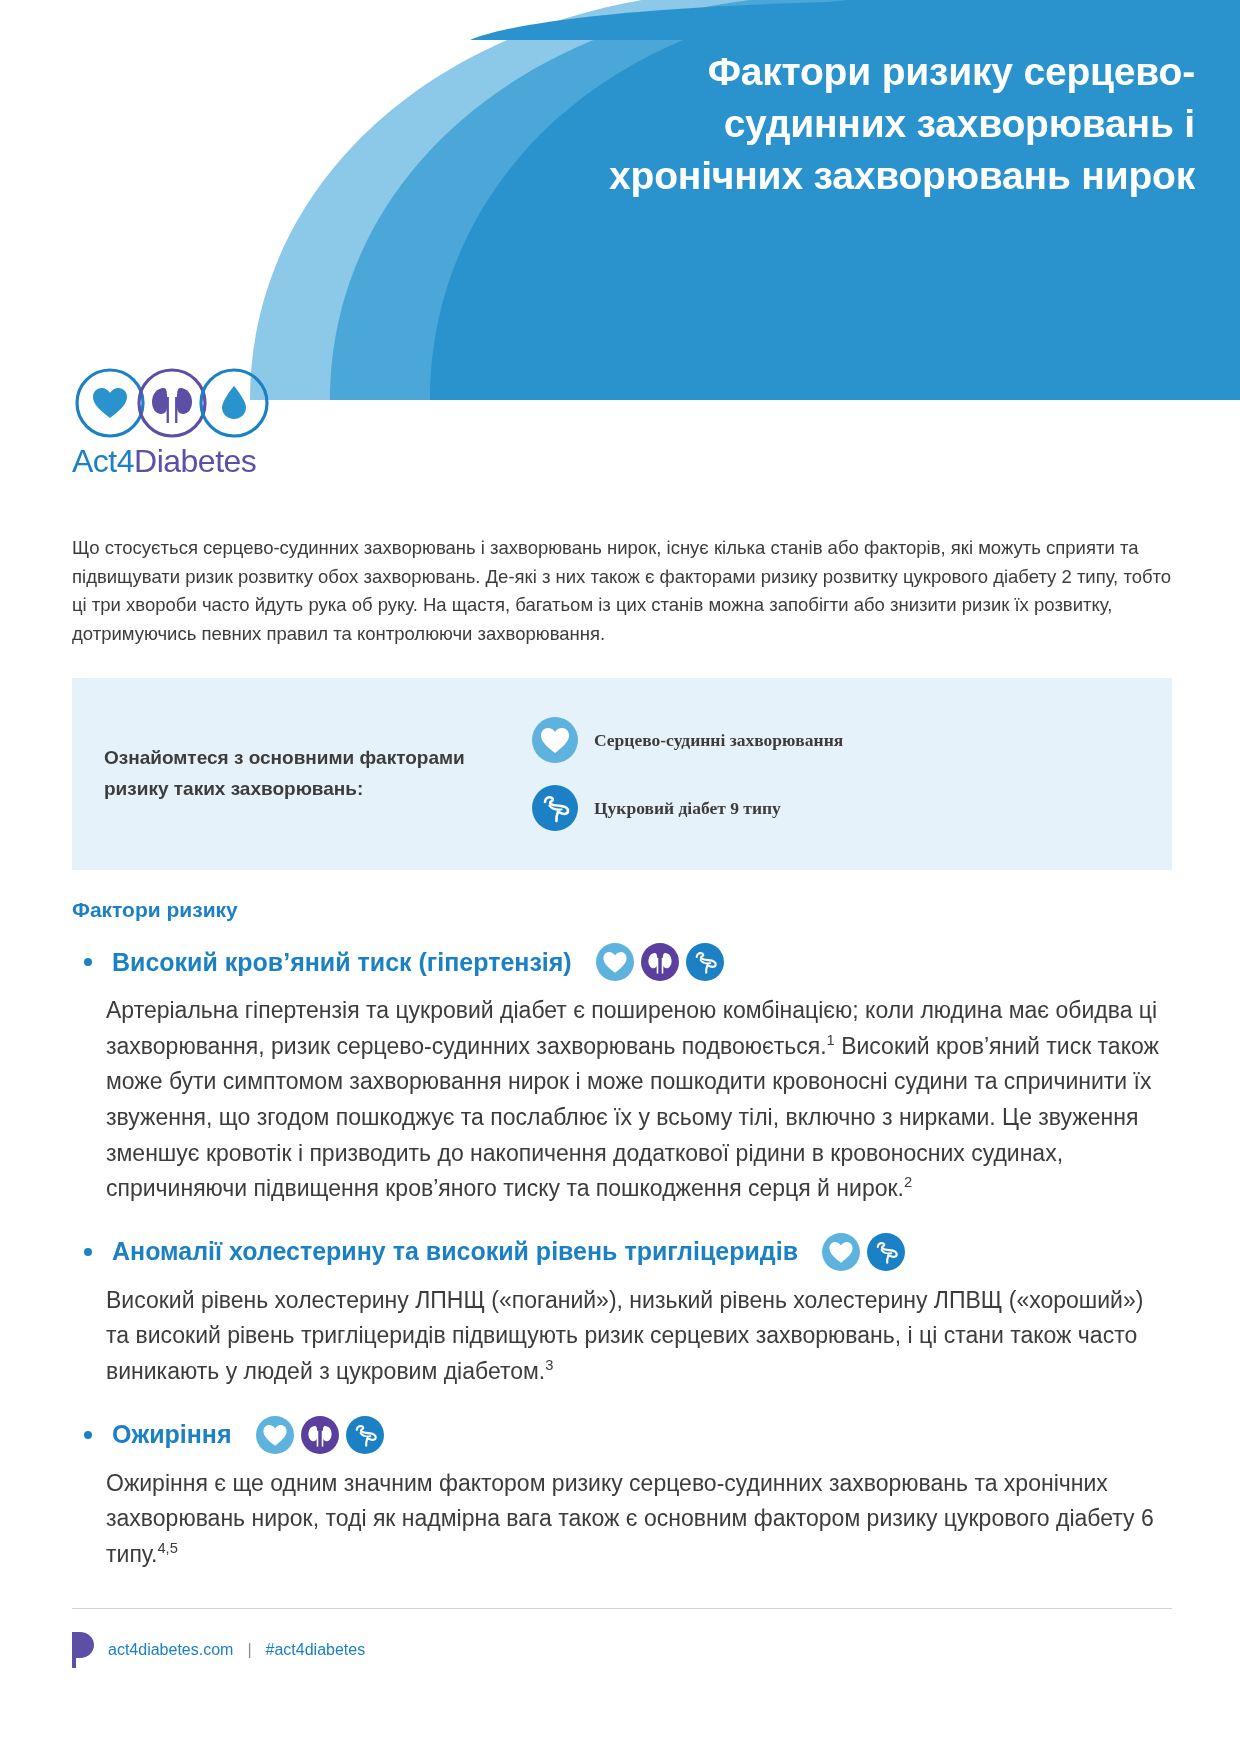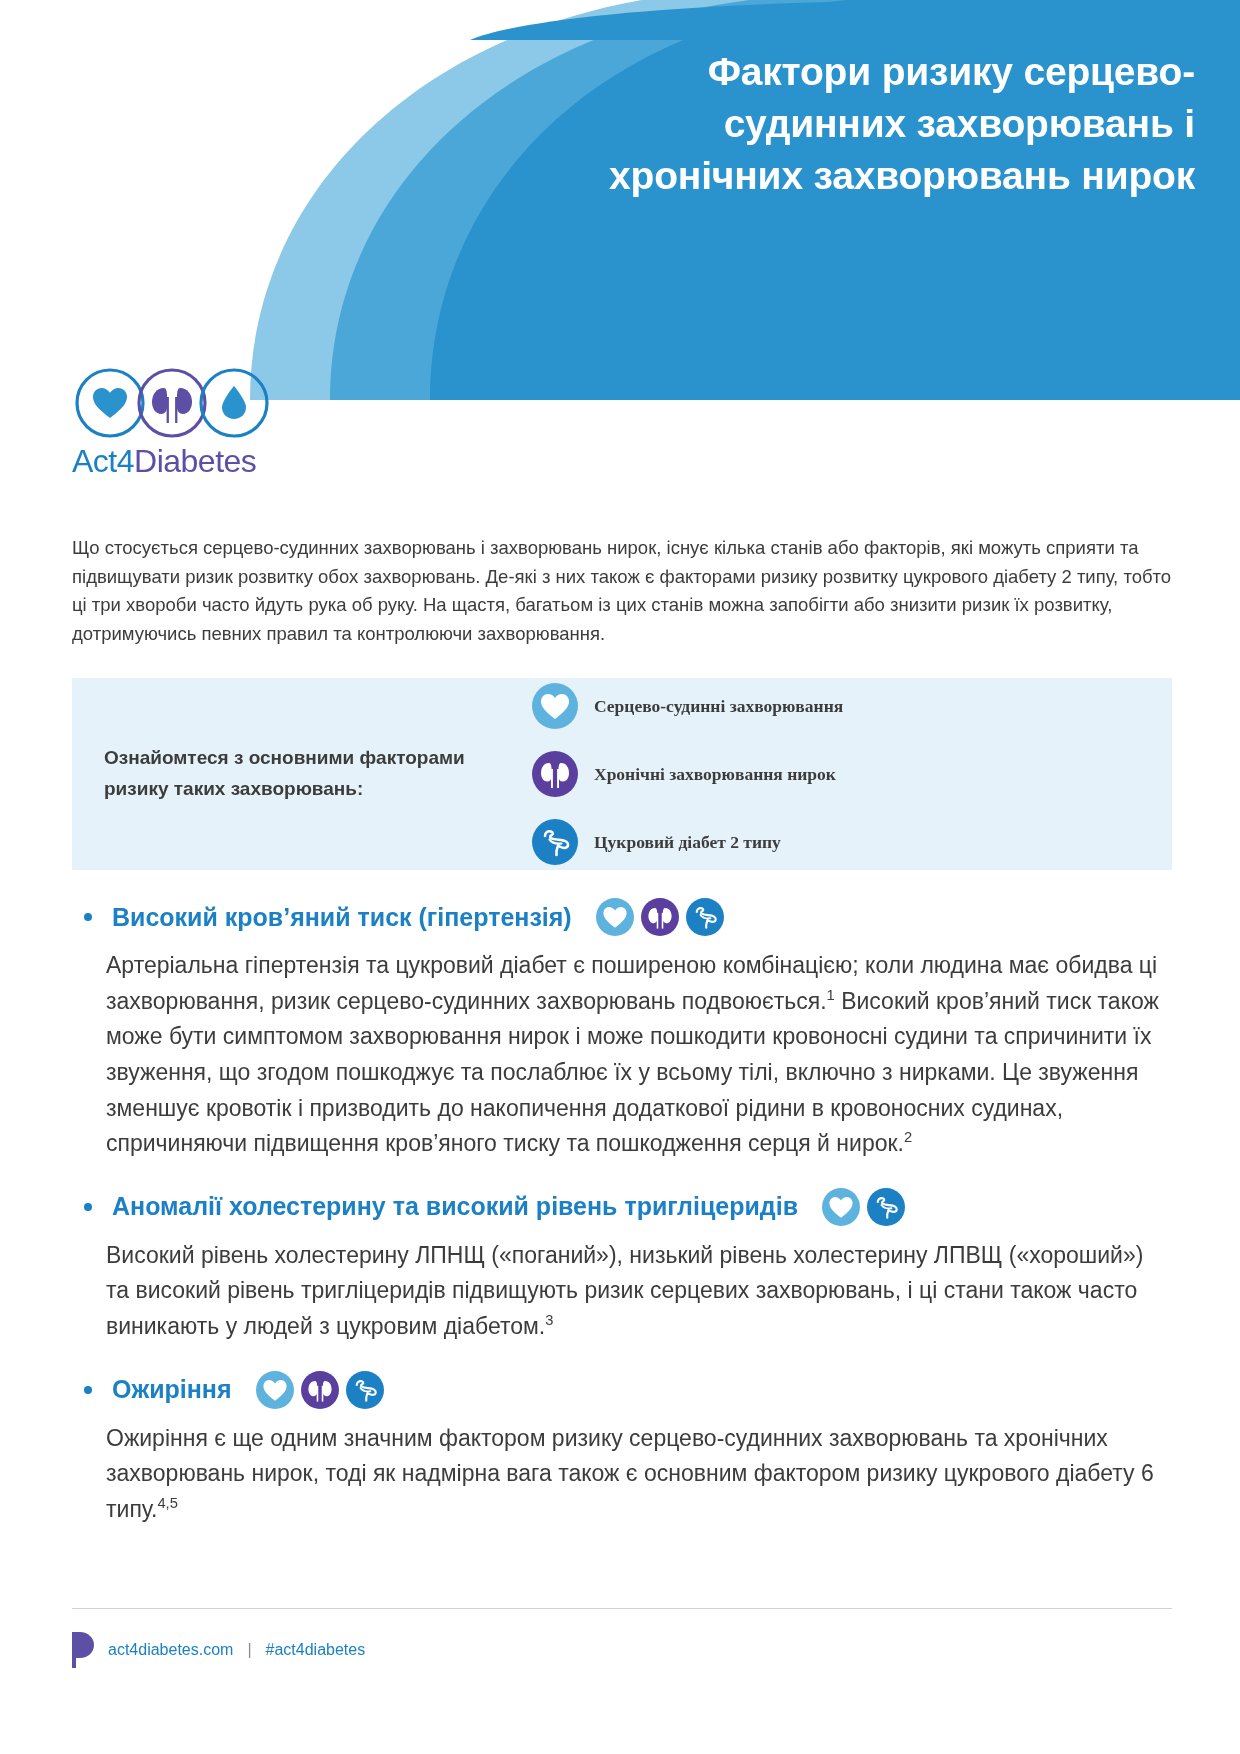--- a/index.html
+++ b/index.html
@@ -218,44 +218,35 @@
   <div class="legend-list">
 
     <div class="legend-row">
       <svg width="46" height="46" viewBox="0 0 46 46">
         <circle cx="23" cy="23" r="23" fill="#5eb3de"></circle>
         <path d="M23 36 C13 28.5 9 23.5 9 18.5 C9 14 12.2 11 16 11 C18.8 11 21.3 12.5 23 15 C24.7 12.5 27.2 11 30 11 C33.8 11 37 14 37 18.5 C37 23.5 33 28.5 23 36 Z" fill="#ffffff"></path>
       </svg>
       <span class="legend-label">Серцево-судинні захворювання</span>
     </div>
 
-    <div class="legend-row">
-      <svg width="46" height="46" viewBox="0 0 46 46">
-        <circle cx="23" cy="23" r="23" fill="#5a3f9e"></circle>
-        <path d="M17 12 C11.5 12 9 17 9 22 C9 27 11.8 30.5 15.2 30.5 C18 30.5 19.5 28.5 19.5 25.5 L19.5 17.5 C19.5 14 18.5 12 17 12 Z" fill="#ffffff"></path>
-        <path d="M29 12 C34.5 12 37 17 37 22 C37 27 34.2 30.5 30.8 30.5 C28 30.5 26.5 28.5 26.5 25.5 L26.5 17.5 C26.5 14 27.5 12 29 12 Z" fill="#ffffff"></path>
-        <rect x="19" y="18" width="1.9" height="19" fill="#ffffff"></rect>
-        <rect x="25.1" y="18" width="1.9" height="19" fill="#ffffff"></rect>
-      </svg>
-      <span class="legend-label">Хронічні захворювання нирок</span>
-    </div>
 
     <div class="legend-row">
       <svg width="46" height="46" viewBox="0 0 46 46">
         <circle cx="23" cy="23" r="23" fill="#1b80c4"></circle>
         <path d="M13 17 C13 13.5 16 11.5 19 12.5 C21 13.2 21.5 15 20 15.8 C18 16.8 17.5 18 19 19 C23 21.5 30 20 34 22.5 C37 24.4 36.5 28 33.5 28.8 C30.5 29.6 28 27.8 26 26.5 L24.5 32 L24.5 36" fill="none" stroke="#ffffff" stroke-width="2.6" stroke-linecap="round" stroke-linejoin="round"></path>
         <path d="M17.5 20.5 C20 24 25.5 25 29.5 24.5" fill="none" stroke="#ffffff" stroke-width="2.2" stroke-linecap="round"></path>
       </svg>
-      <span class="legend-label">Цукровий діабет 2 типу</span>
+      <span class="legend-label">Цукровий діабет 9 типу</span>
     </div>
 
   </div>
 </div>
 
 <div class="rf-section">
+  <div class="rf-title">Фактори ризику</div>
 
   <div class="rf-item">
     <div class="rf-head">
       <span class="rf-bullet"></span>
       <span class="rf-label">Високий кров’яний тиск (гіпертензія)</span>
       <span class="rf-icons">
         <svg width="38" height="38" viewBox="0 0 46 46">
           <circle cx="23" cy="23" r="23" fill="#5eb3de"></circle>
           <path d="M23 36 C13 28.5 9 23.5 9 18.5 C9 14 12.2 11 16 11 C18.8 11 21.3 12.5 23 15 C24.7 12.5 27.2 11 30 11 C33.8 11 37 14 37 18.5 C37 23.5 33 28.5 23 36 Z" fill="#ffffff"></path>
         </svg>

